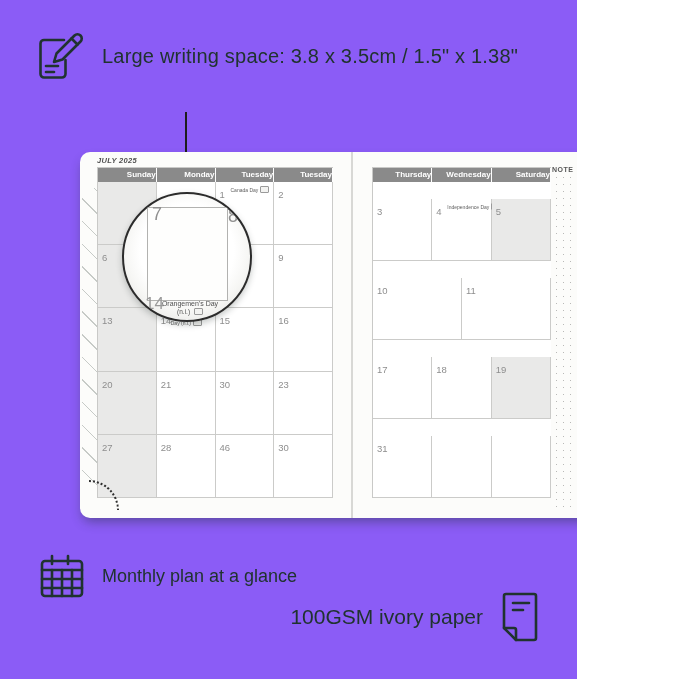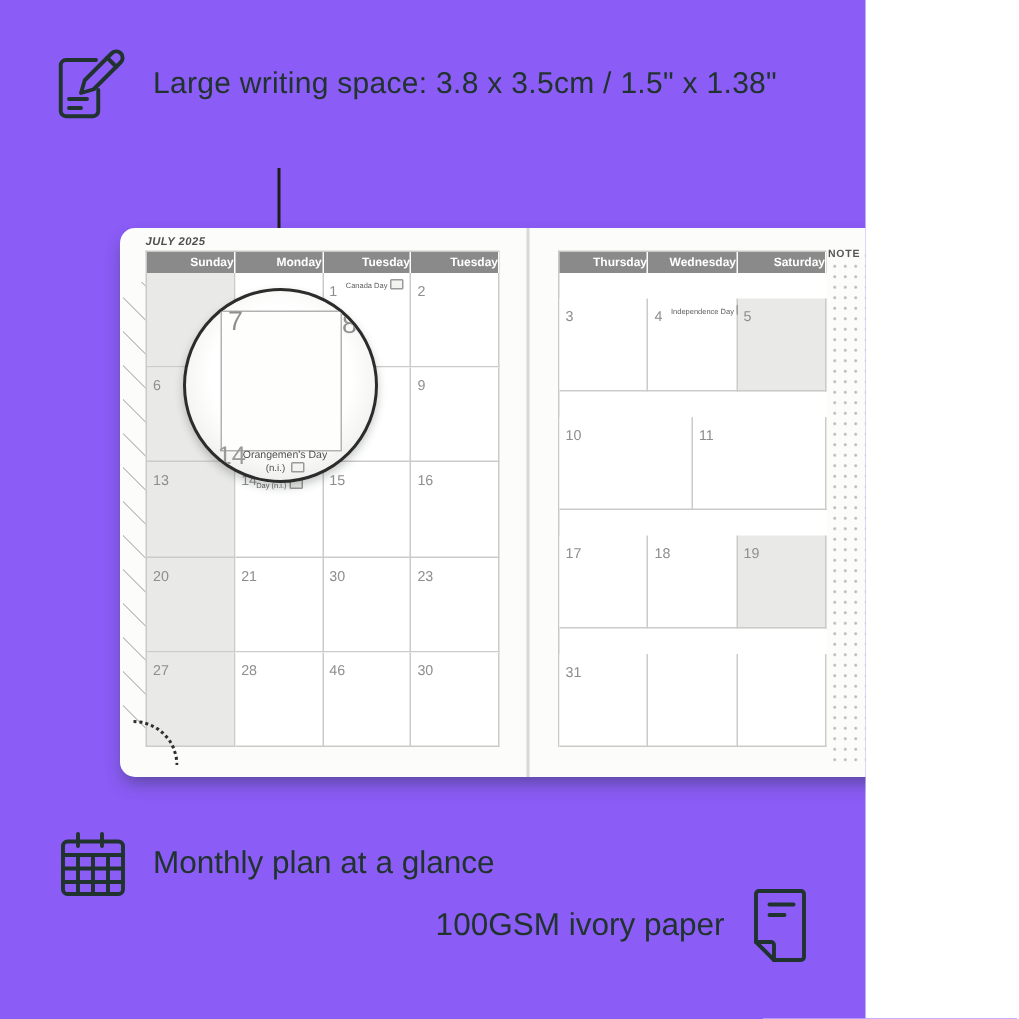--- a/index.html
+++ b/index.html
@@ -7,21 +7,21 @@
     position:relative;width:577px;height:679px;overflow:hidden;
     background:#8b5cf6;
     font-family:"Liberation Sans",sans-serif;
     color:#20332f;
   }
   
   .anno{position:absolute;display:flex;align-items:center;gap:16px;}
   .anno-top{left:36px;top:30px;}
   .anno-top .anno-text{font-size:20px;letter-spacing:0.2px;}
   .anno-bl{left:38px;top:552px;}
-  .anno-bl .anno-text{font-size:21px;}
+  .anno-bl .anno-text{font-size:18px;}
   .anno-br{right:36px;top:592px;}
   .anno-br .anno-text{font-size:21px;text-align:center;}
   .anno svg{display:block;}
   .connector{position:absolute;left:185px;top:112px;width:2px;height:86px;background:#1d1d1d;}
   
   .notebook{
     position:absolute;left:80px;top:152px;width:537px;height:366px;
     background:#fcfcfa;border-radius:10px;
     box-shadow:0 6px 12px -3px rgba(25,45,40,.45);
   }

